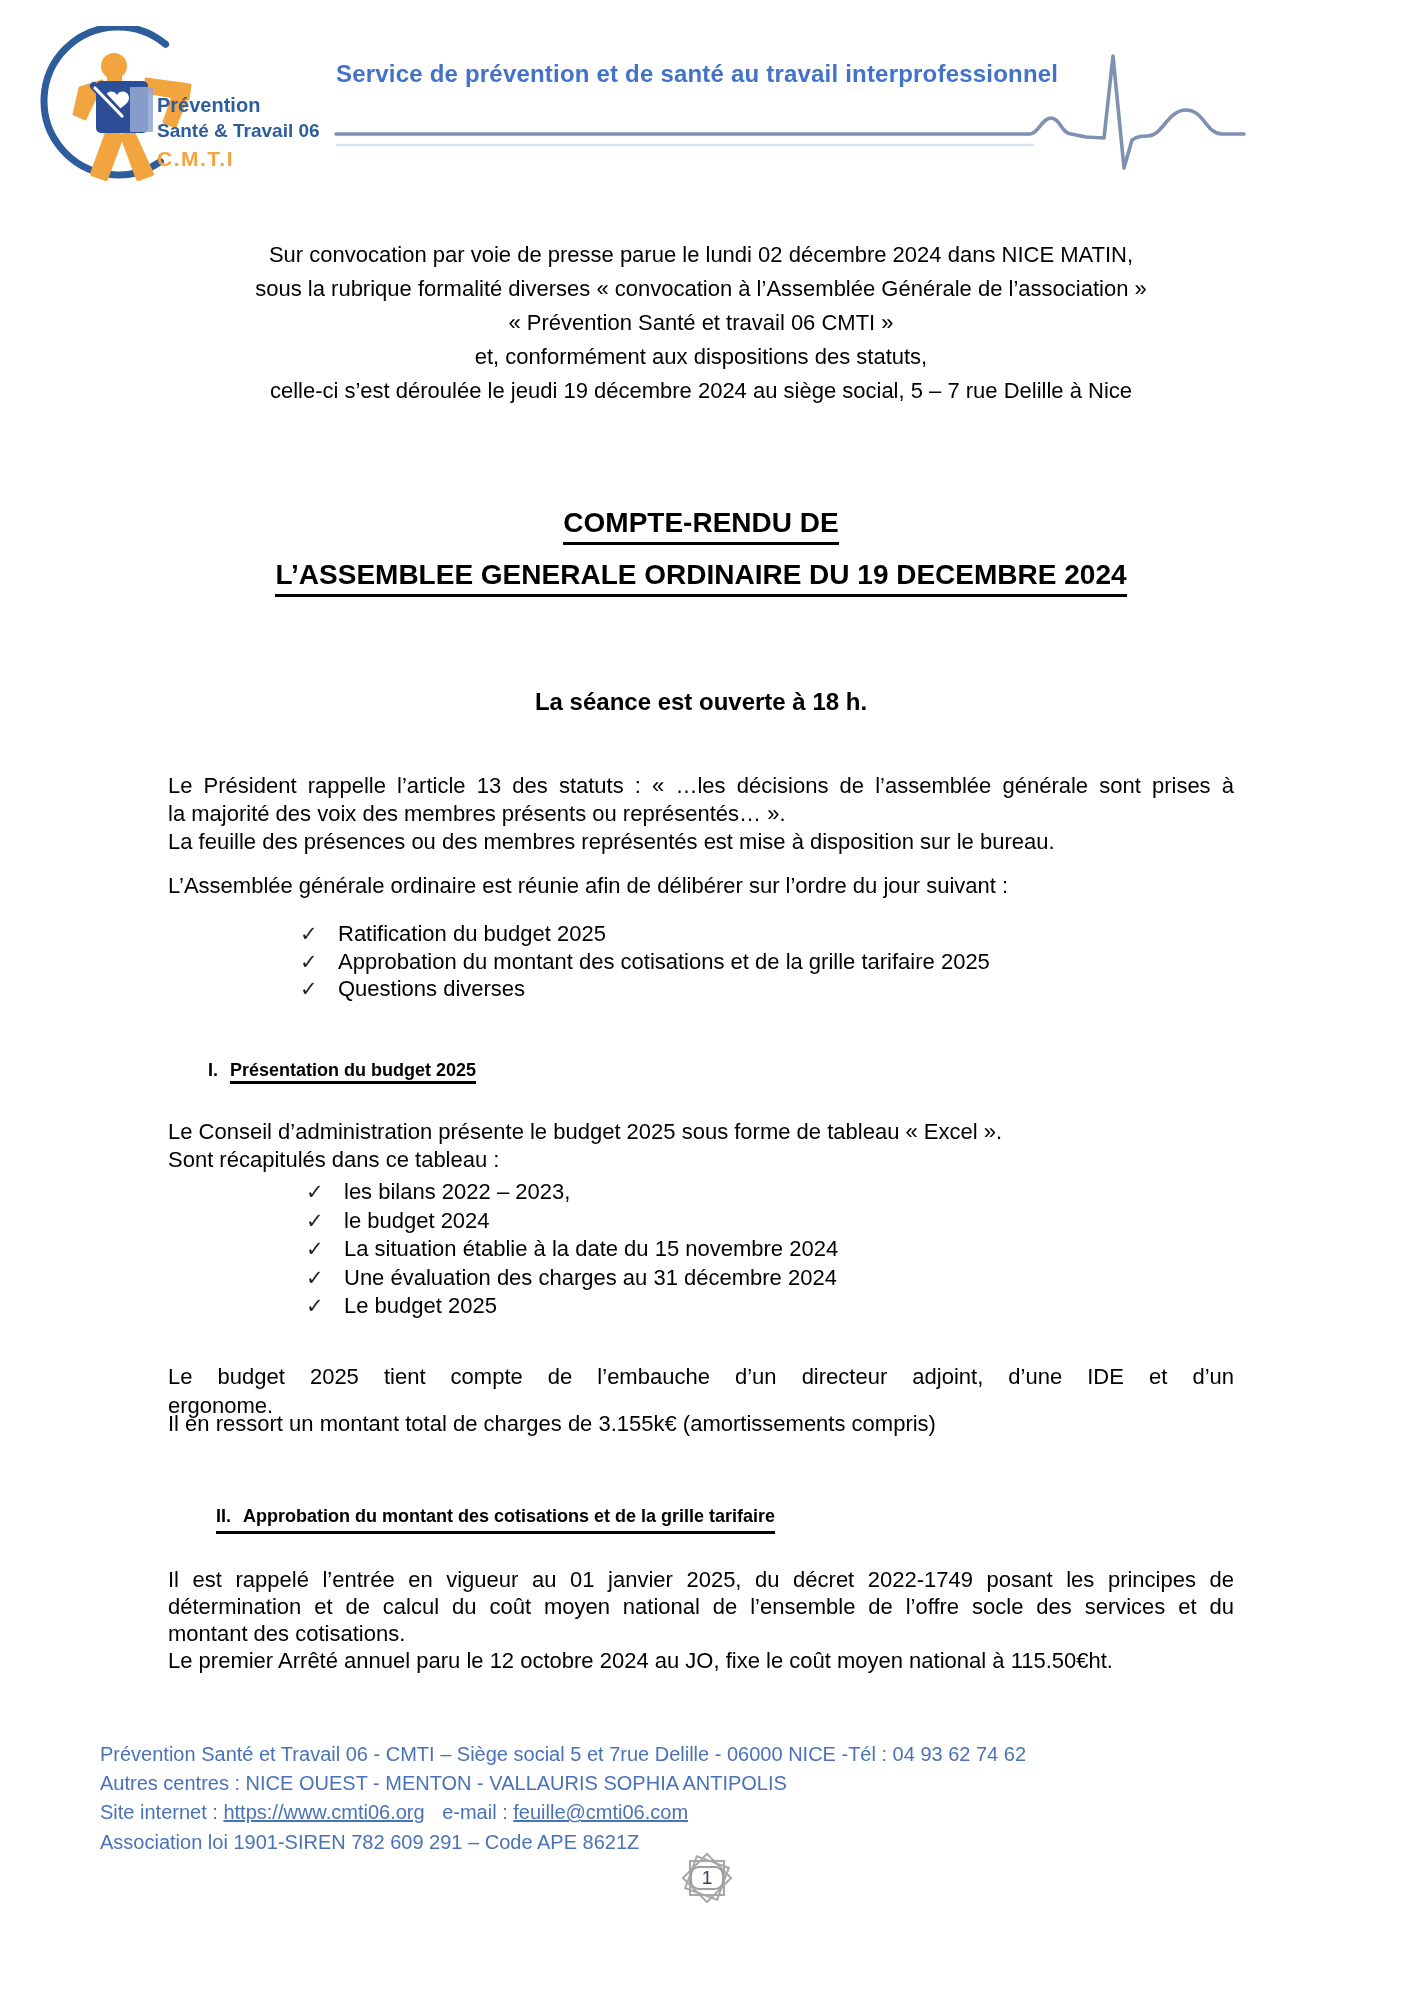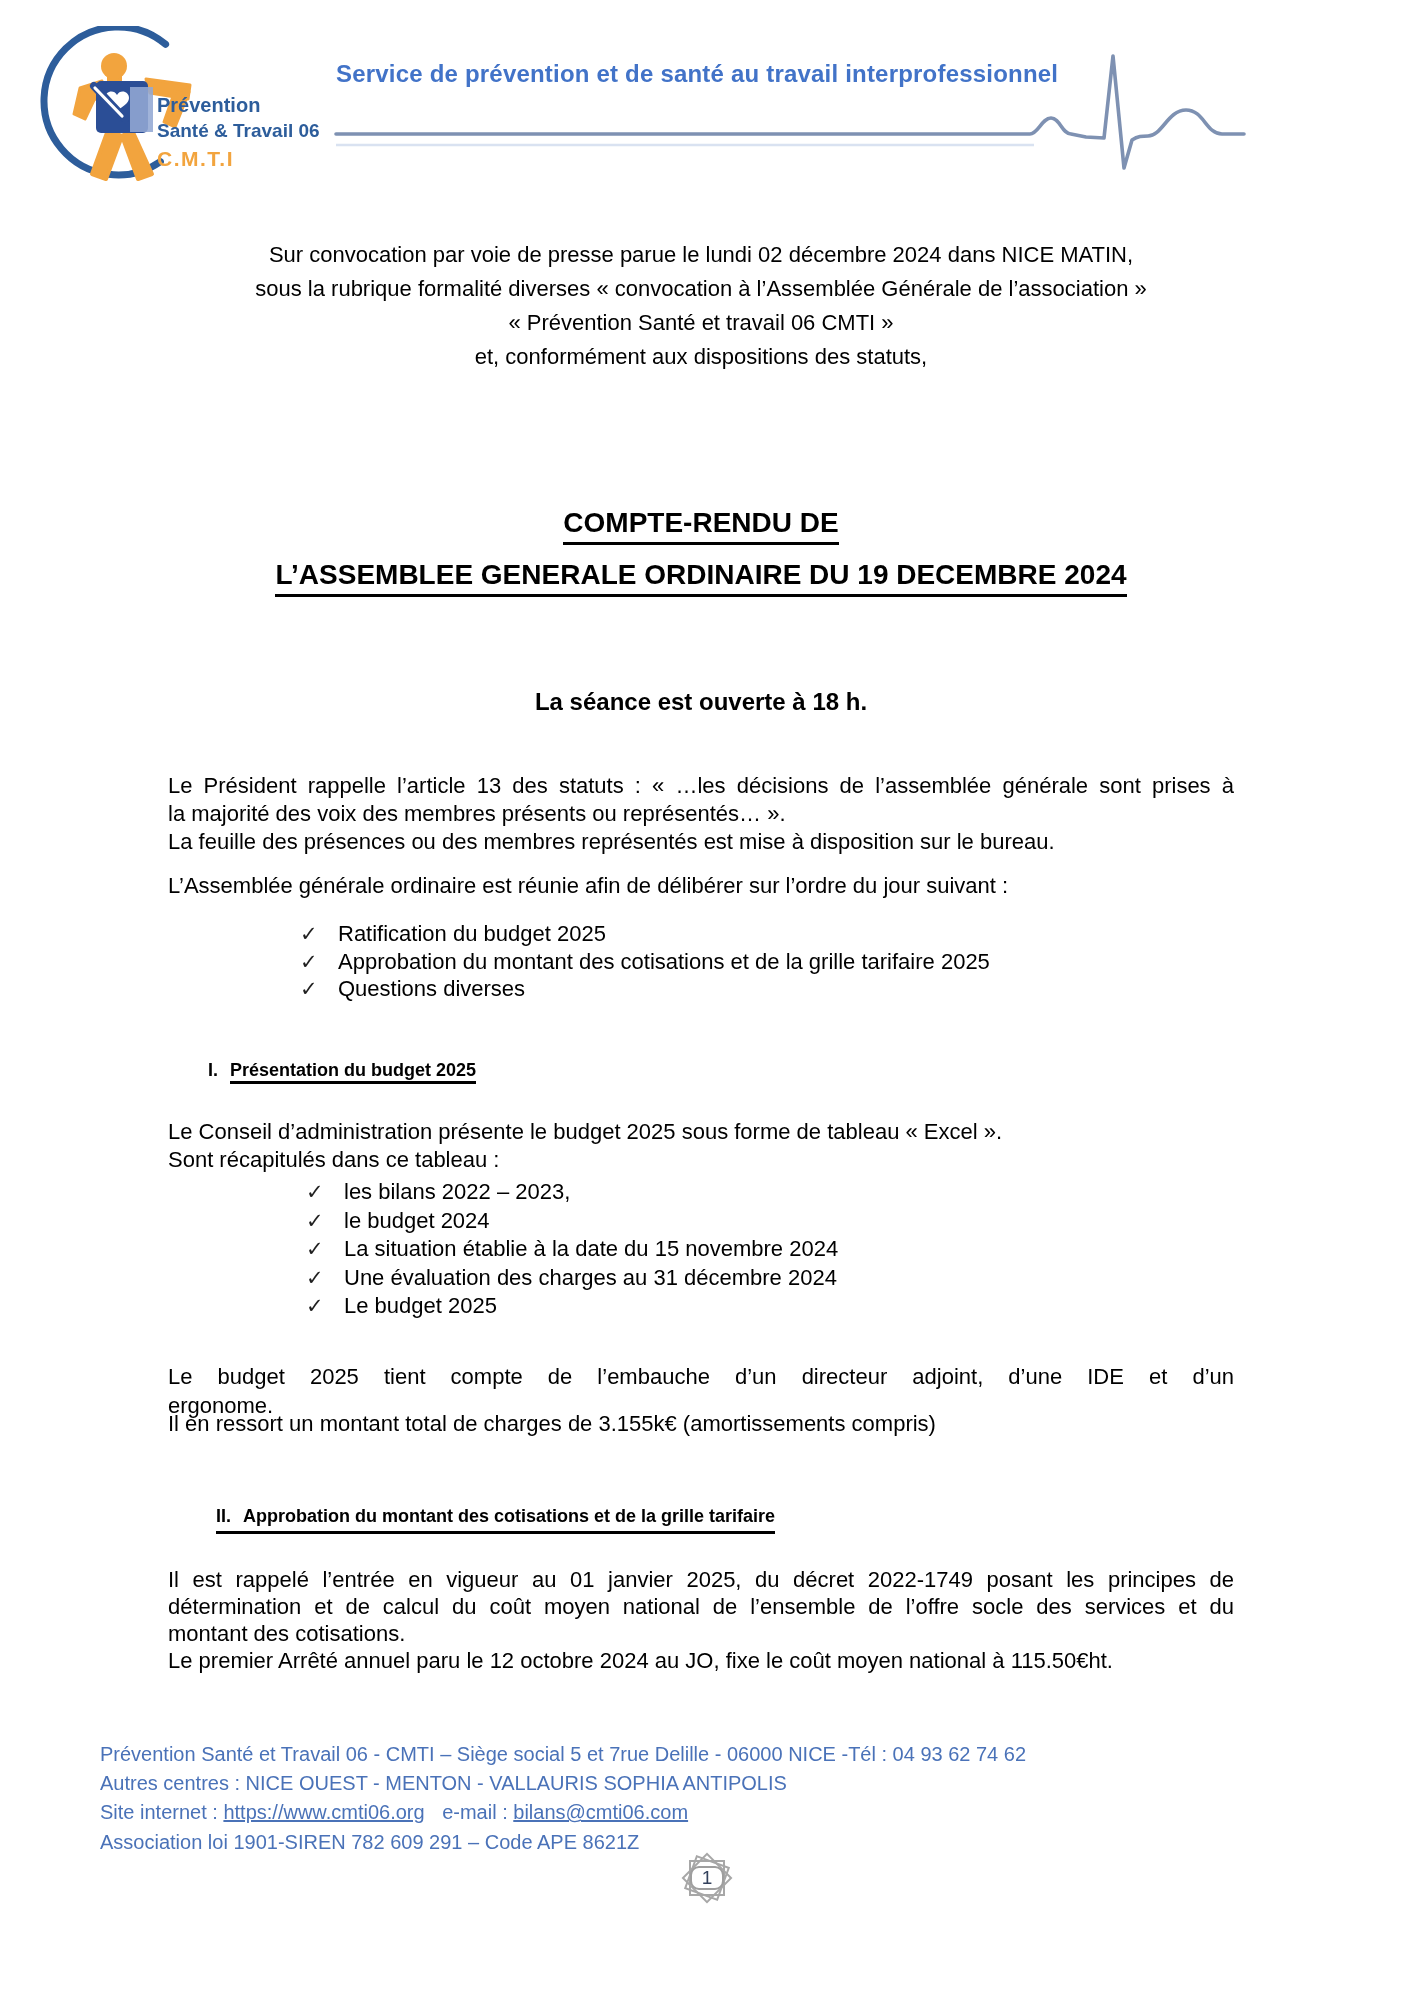--- a/index.html
+++ b/index.html
@@ -138,20 +138,21 @@
              C 828 88 834 62 852 62
              C 870 62 872 86 888 86
              H 910" fill="none" stroke="#7e91b2" stroke-width="3.6" stroke-linejoin="round" stroke-linecap="round"></path>
   </svg>
 
   <div class="blk intro centered">
     <div>Sur convocation par voie de presse parue le lundi 02 décembre 2024 dans NICE MATIN,</div>
     <div>sous la rubrique formalité diverses « convocation à l’Assemblée Générale de l’association »</div>
     <div>« Prévention Santé et travail 06 CMTI  »</div>
     <div>et, conformément aux  dispositions des statuts,</div>
+    <div>celle-ci s’est déroulée le jeudi 19 décembre 2024 au siège social, 5 – 7 rue Delille à Nice</div>
   </div>
 
   <div class="blk doc-title">
     <span class="title-ul">COMPTE-RENDU DE</span>
   </div>
   <div class="blk doc-title doc-title2">
     <span class="title-ul">L’ASSEMBLEE GENERALE ORDINAIRE DU 19 DECEMBRE 2024</span>
   </div>
 
   <div class="blk subtitle">La séance est ouverte à 18 h.</div>
@@ -227,21 +228,21 @@
     <div class="jline">détermination et de calcul du coût moyen national de l’ensemble de l’offre socle des services et du</div>
     <div>montant des cotisations.</div>
     <div>Le premier Arrêté annuel paru le 12 octobre 2024 au JO, fixe le coût moyen national à 115.50€ht.</div>
   </div>
 
   <div class="footer">
     <div>Prévention Santé et Travail 06 - CMTI – Siège social 5 et 7rue Delille - 06000 NICE -Tél : 04 93 62 74 62</div>
     <div>Autres centres : NICE OUEST - MENTON - VALLAURIS SOPHIA ANTIPOLIS</div>
     <div>
       <span>Site internet : </span><a class="f-link f-sep1">https://www.cmti06.org</a>
-      <span>e-mail : </span><a class="f-link">bilans@cmti06.com</a>
+      <span>e-mail : </span><a class="f-link">feuille@cmti06.com</a>
     </div>
     <div>Association loi 1901-SIREN 782 609 291 – Code APE 8621Z</div>
   </div>
 
   <div class="ornament">
     <div class="orn-sq"></div>
     <div class="orn-sq orn-rot45"></div>
     <div class="orn-sq orn-rot20"></div>
     <div class="orn-inner">1</div>
   </div>

